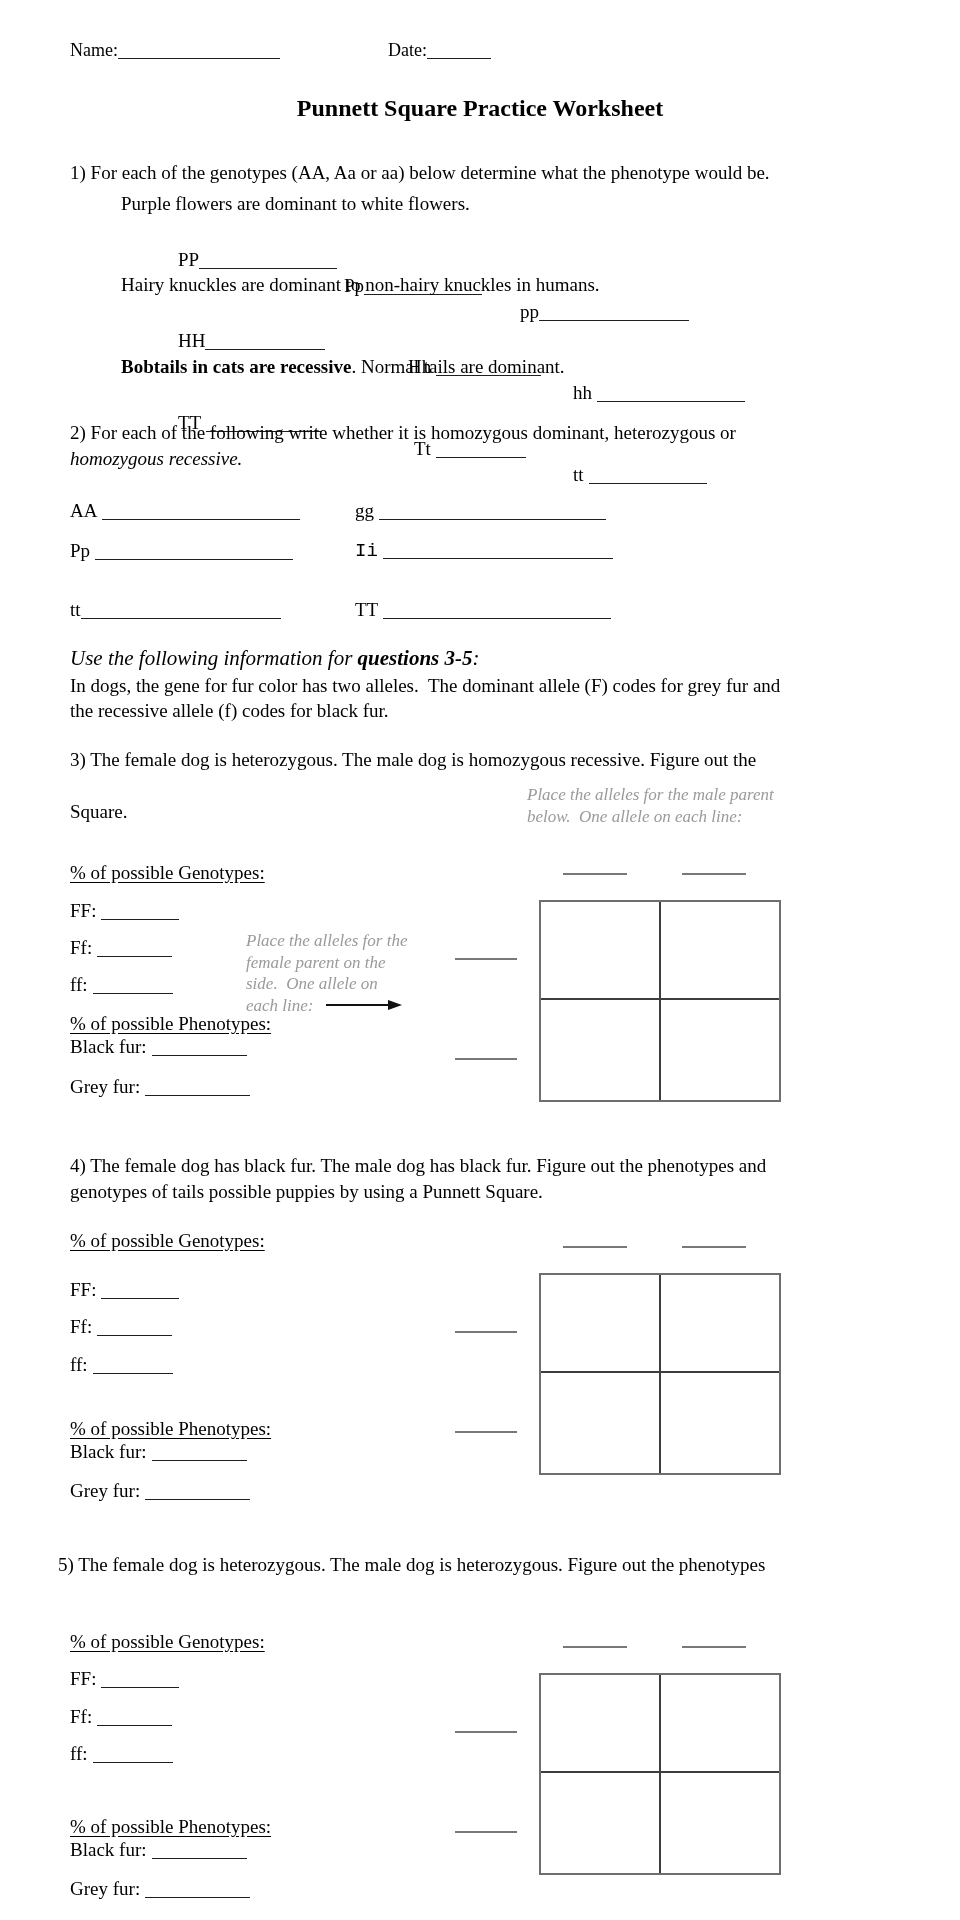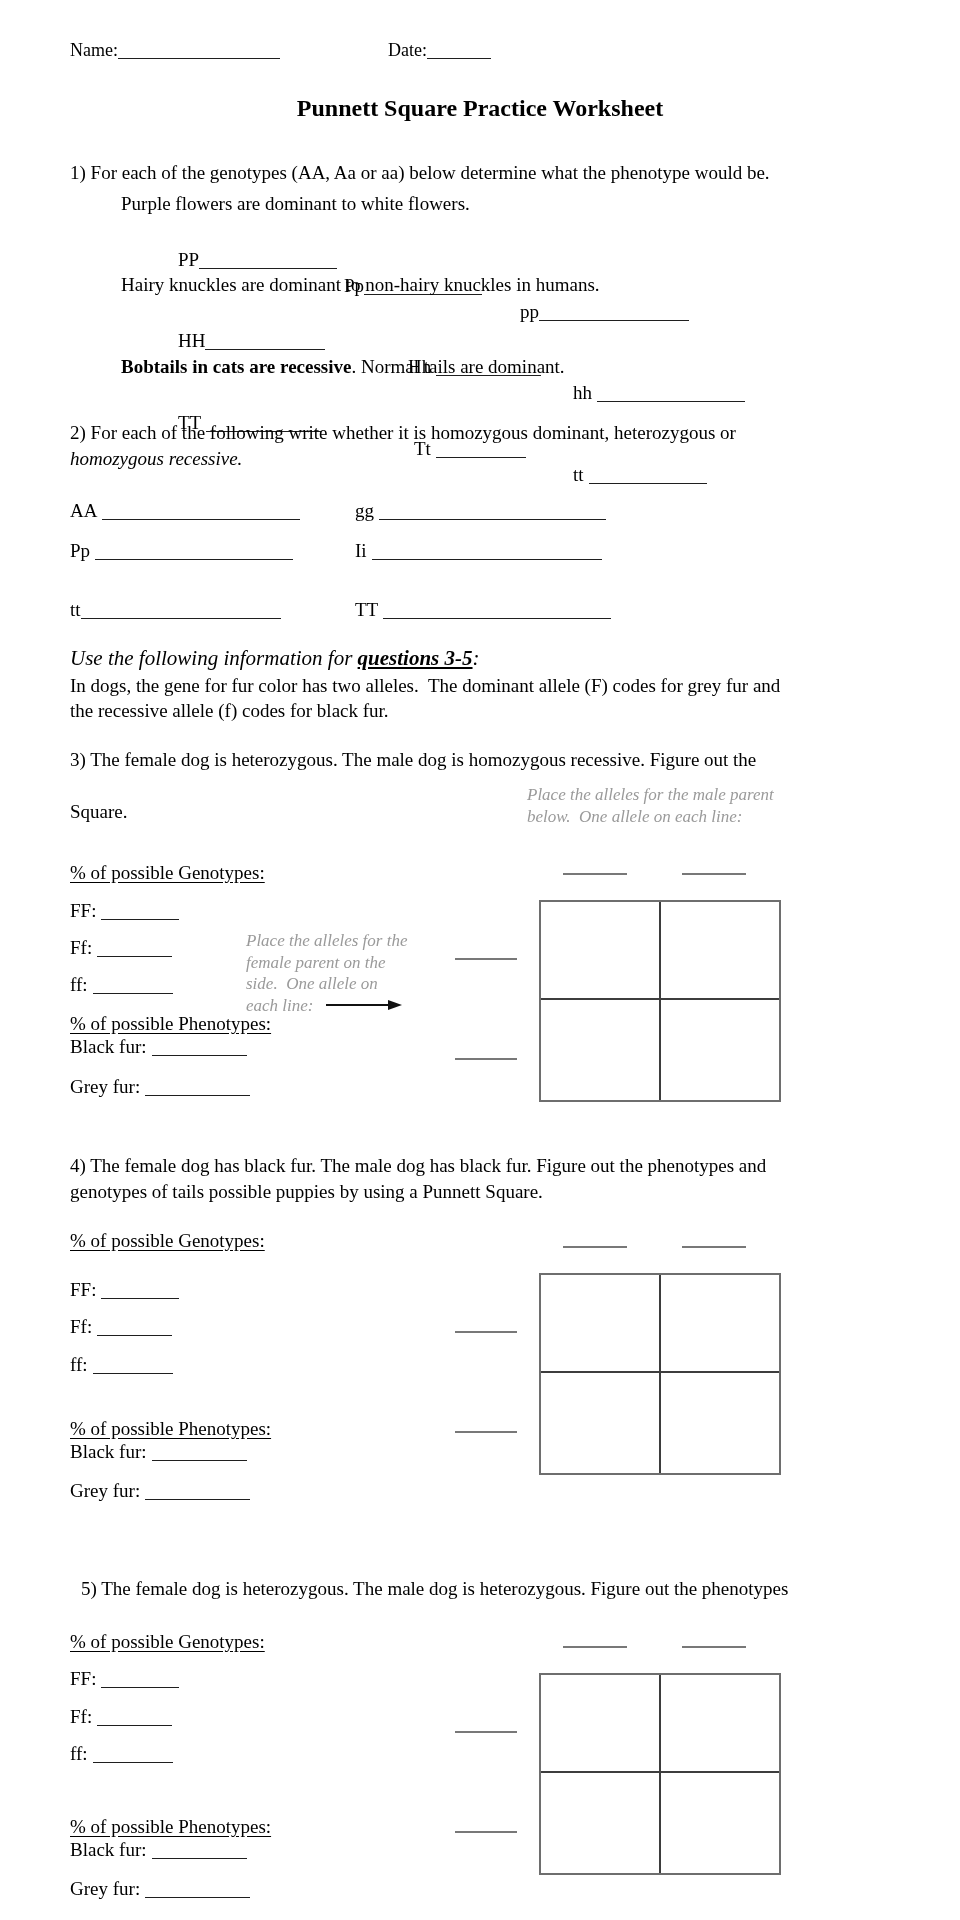--- a/index.html
+++ b/index.html
@@ -26,21 +26,21 @@
     display: inline-block;
     border-bottom: 1.6px solid #1f1f1f;
     height: 0.9em;
     position: relative;
     top: 3px;
   }
   .sp { margin-left: 5px; }
   .uheading { text-decoration: underline; text-underline-offset: 3px; }
   .b  { font-weight: bold; }
   .it { font-style: italic; }
-  .bi { font-style: italic; font-weight: bold; text-decoration: underline; }
+  .bi { font-style: italic; font-weight: bold; }
   .note {
     font-style: italic;
     color: #9a9a9a;
     font-size: 17px;
     line-height: 21.5px;
     white-space: pre;
   }
   .arrow-wrap { display: inline-block; vertical-align: middle; margin-left: 10px; }
   
   .punnett { position: absolute; width: 242px; height: 202px; }
@@ -94,21 +94,21 @@
     <span class="abs" style="left:236px;"><span>Tt</span><span class="blank sp" style="width:90px;"></span></span>
     <span class="abs" style="left:395px;"><span>tt</span><span class="blank sp" style="width:118px;"></span></span>
   </div>
 
   <div class="abs line" style="left:70px; top:420px;">2) For each of the following write whether it is homozygous dominant, heterozygous or</div>
   <div class="abs line" style="left:70px; top:446px;font-style:italic;">homozygous recessive.</div>
 
   <div class="abs line" style="left:70px; top:498px;"><span>AA</span><span class="blank sp" style="width:198px;"></span></div>
   <div class="abs line" style="left:355px; top:498px;"><span>gg</span><span class="blank sp" style="width:227px;"></span></div>
   <div class="abs line" style="left:70px; top:538px;"><span>Pp</span><span class="blank sp" style="width:198px;"></span></div>
-  <div class="abs line" style="left:355px; top:538px;"><span>Ii</span><span class="blank sp" style="width:230px;"></span></div>
+  <div class="abs line" style="left:355px; top:538px;font-family:Liberation Mono, monospace;"><span>Ii</span><span class="blank sp" style="width:230px;"></span></div>
   <div class="abs line" style="left:70px; top:597px;"><span>tt</span><span class="blank" style="width:200px;"></span></div>
   <div class="abs line" style="left:355px; top:597px;"><span>TT</span><span class="blank sp" style="width:228px;"></span></div>
 
   <div class="abs line" style="left:70px; top:645px; font-size:21px;"><span class="it">Use the following information for </span><span class="bi">questions 3-5</span><span class="it">:</span></div>
   <div class="abs line" style="left:70px; top:673px;">In dogs, the gene for fur color has two alleles.  The dominant allele (F) codes for grey fur and</div>
   <div class="abs line" style="left:70px; top:698px;">the recessive allele (f) codes for black fur.</div>
 
   <div class="abs line" style="left:70px; top:747px;">3) The female dog is heterozygous. The male dog is homozygous recessive. Figure out the</div>
   <div class="abs line" style="left:70px; top:799px;">Square.</div>
 
@@ -171,21 +171,21 @@
     <div class="pbox">
       <div class="vline"></div>
       <div class="hline"></div>
       <div class="cell c1"></div>
       <div class="cell c2"></div>
       <div class="cell c3"></div>
       <div class="cell c4"></div>
     </div>
   </div>
 
-  <div class="abs line" style="left:81px; top:1552px;margin-top:24px;">5) The female dog is heterozygous. The male dog is heterozygous. Figure out the phenotypes</div>
+  <div class="abs line" style="left:58px; top:1552px;">5) The female dog is heterozygous. The male dog is heterozygous. Figure out the phenotypes</div>
 
   <div class="abs line uheading" style="left:70px; top:1629px;">% of possible Genotypes:</div>
   <div class="abs line" style="left:70px; top:1666px;"><span>FF:</span><span class="blank sp" style="width:78px;"></span></div>
   <div class="abs line" style="left:70px; top:1704px;"><span>Ff:</span><span class="blank sp" style="width:75px;"></span></div>
   <div class="abs line" style="left:70px; top:1741px;"><span>ff:</span><span class="blank sp" style="width:80px;"></span></div>
 
   <div class="abs line uheading" style="left:70px; top:1814px;">% of possible Phenotypes:</div>
   <div class="abs line" style="left:70px; top:1837px;"><span>Black fur:</span><span class="blank sp" style="width:95px;"></span></div>
   <div class="abs line" style="left:70px; top:1876px;"><span>Grey fur:</span><span class="blank sp" style="width:105px;"></span></div>
 

